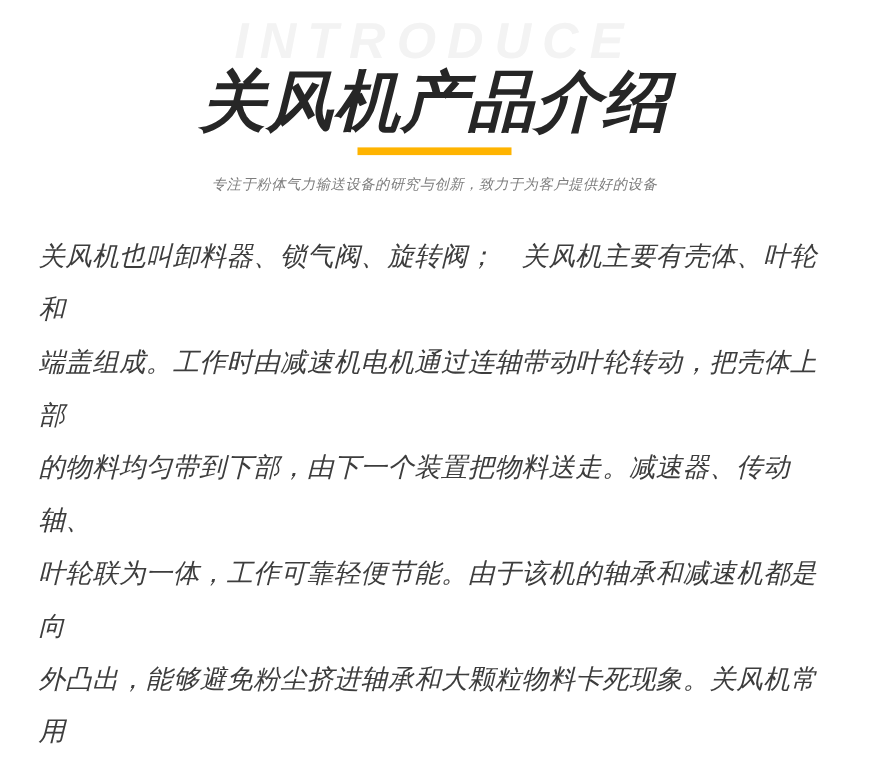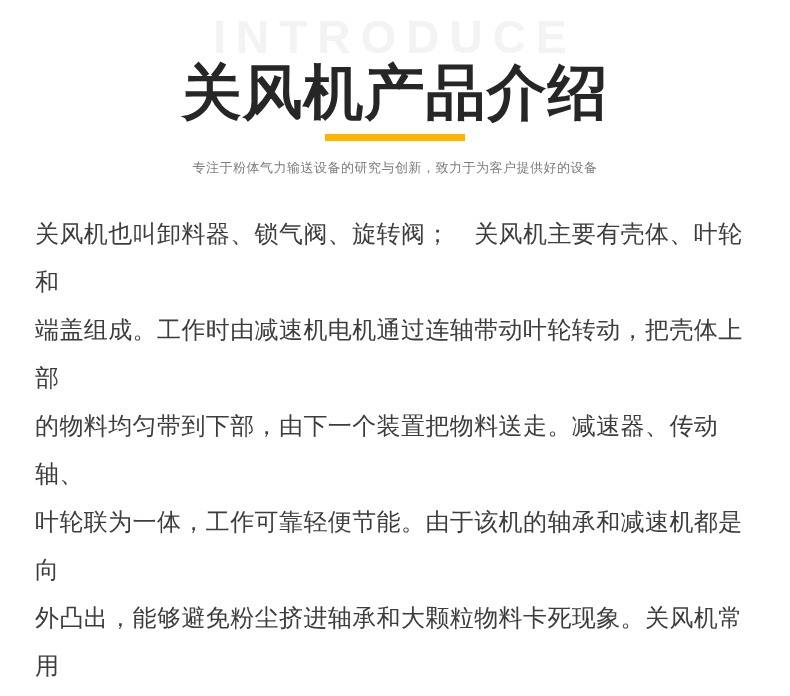--- a/index.html
+++ b/index.html
@@ -9,20 +9,21 @@
     height: 696px;
     margin: 0 auto;
     font-family: "Liberation Sans", "DejaVu Sans", sans-serif;
     overflow: hidden;
   }
   .page {
     position: relative;
     width: 790px;
     height: 568px;
     background: #ffffff;
+    font-style: italic;
   }
   .intro-header {
     position: relative;
     text-align: center;
     padding-top: 14px;
   }
   .watermark {
     font-size: 46px;
     font-weight: bold;
     letter-spacing: 10px;

